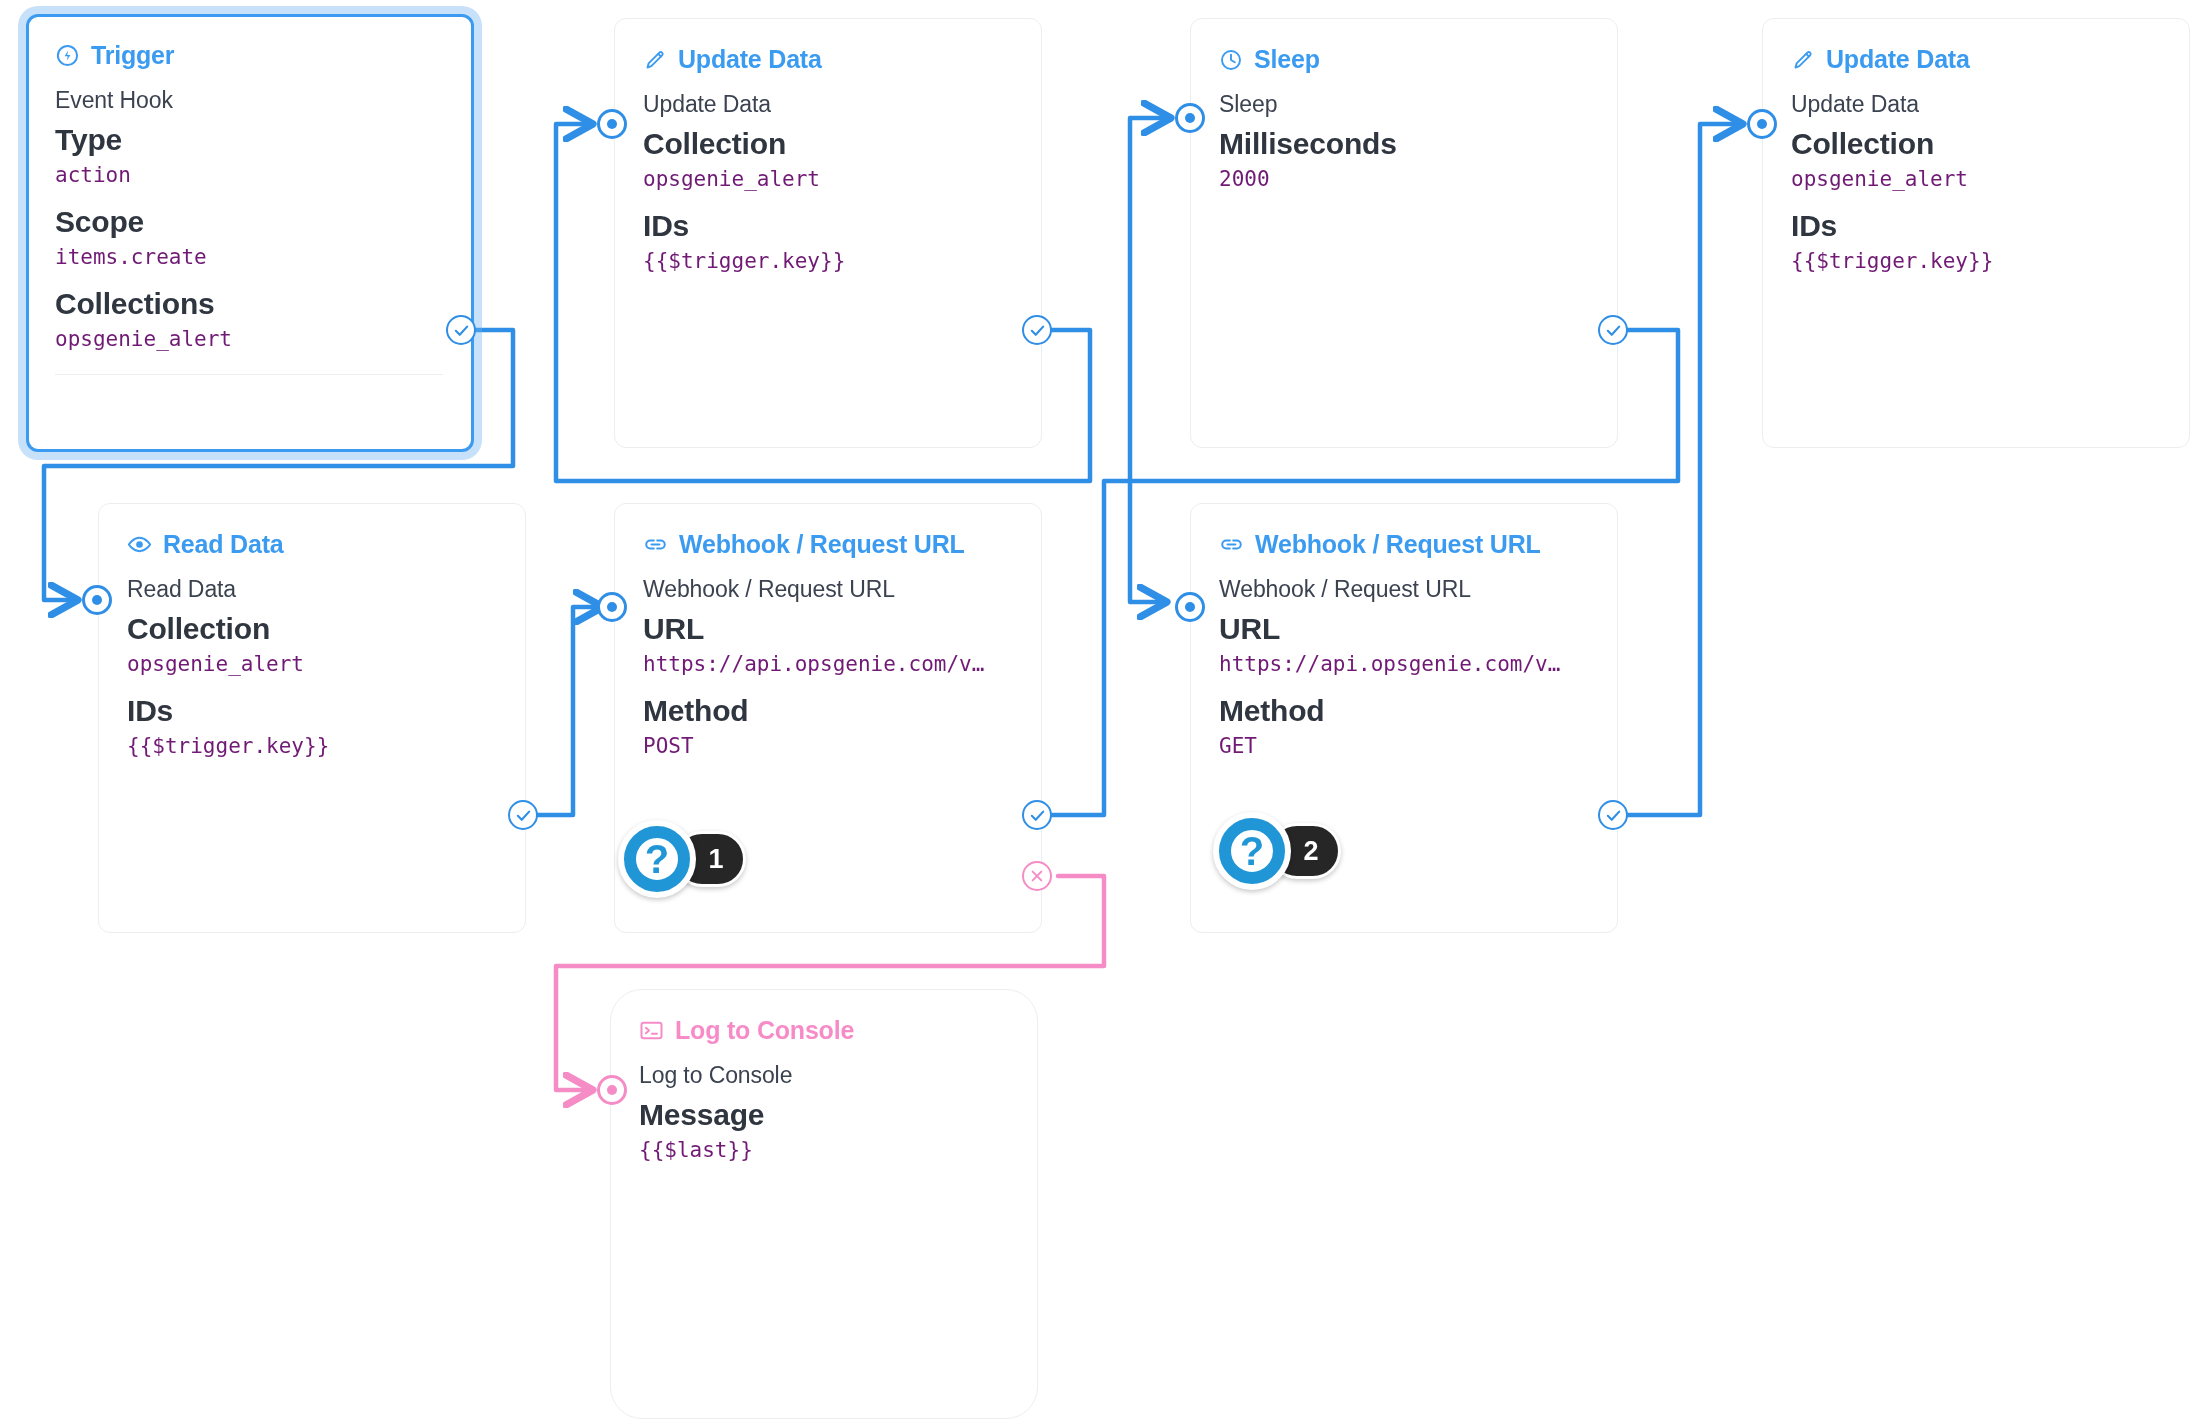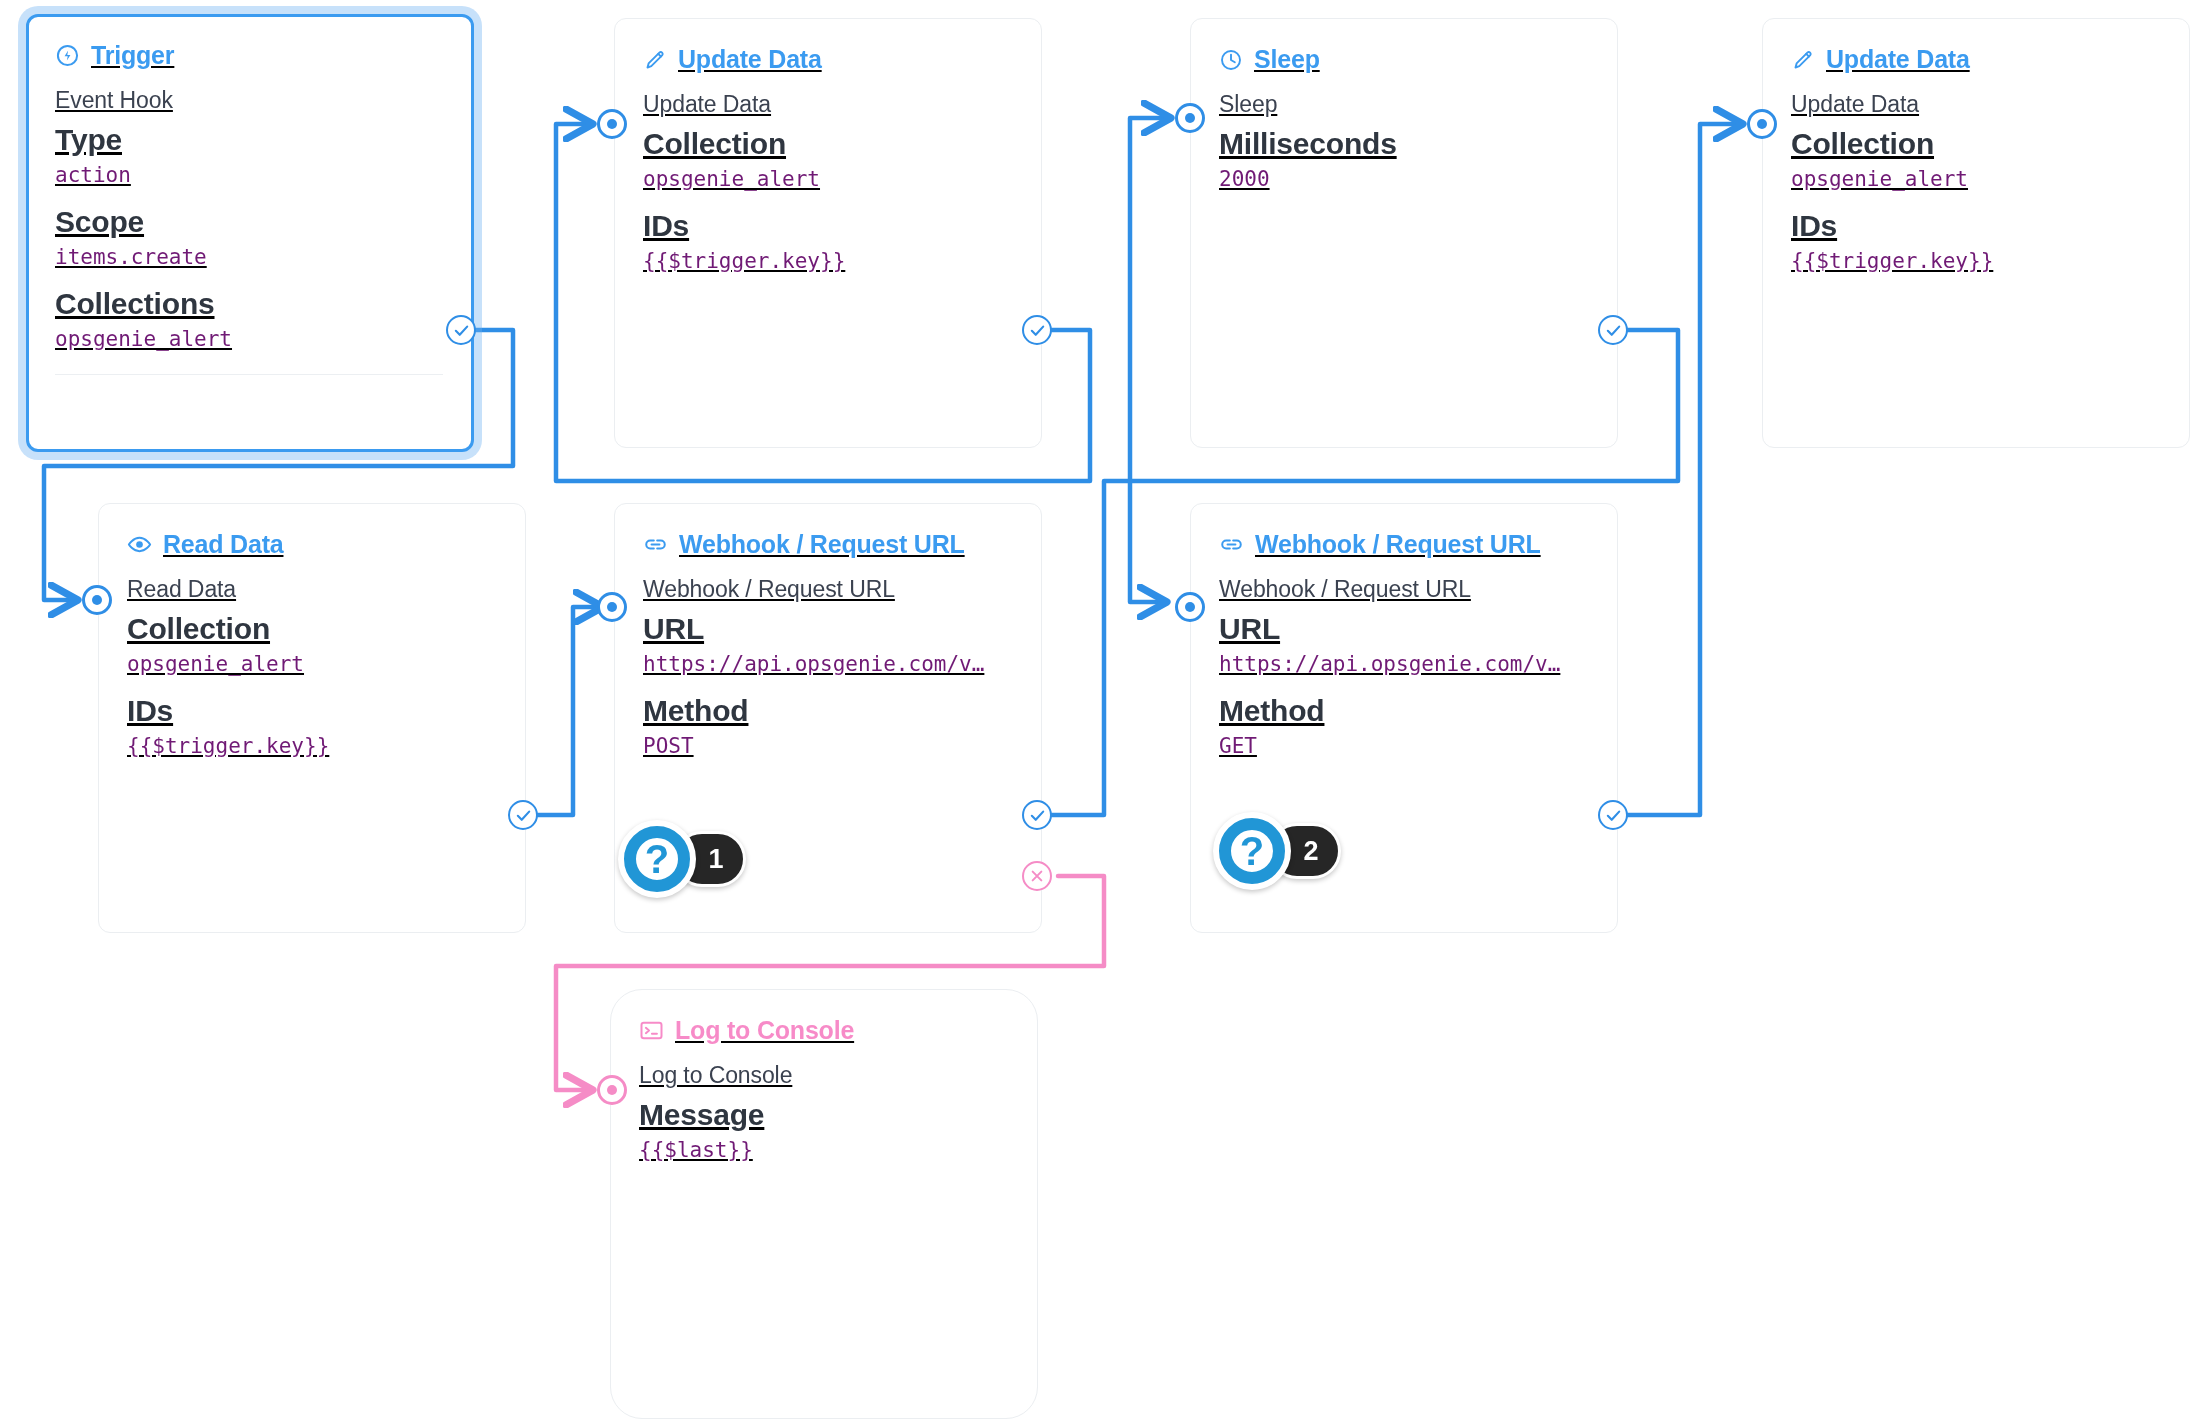--- a/index.html
+++ b/index.html
@@ -14,21 +14,20 @@
   
   #wires { position: absolute; inset: 0; width: 2198px; height: 1420px; z-index: 1; }
 
   
   .panel {
     position: absolute;
     background: #ffffff;
     border: 1px solid #ebeef1;
     border-radius: 12px;
     z-index: 2;
-    text-decoration: underline;
   }
   .panel.selected {
     border: 3px solid #3b9bf0;
     box-shadow: 0 0 0 8px rgba(109,177,242,0.38);
     border-radius: 12px;
   }
   .panel-head {
     display: flex; align-items: center; gap: 11px;
     padding: 26px 0 0 28px;
     font-size: 25px; font-weight: 700; letter-spacing: -0.2px;

